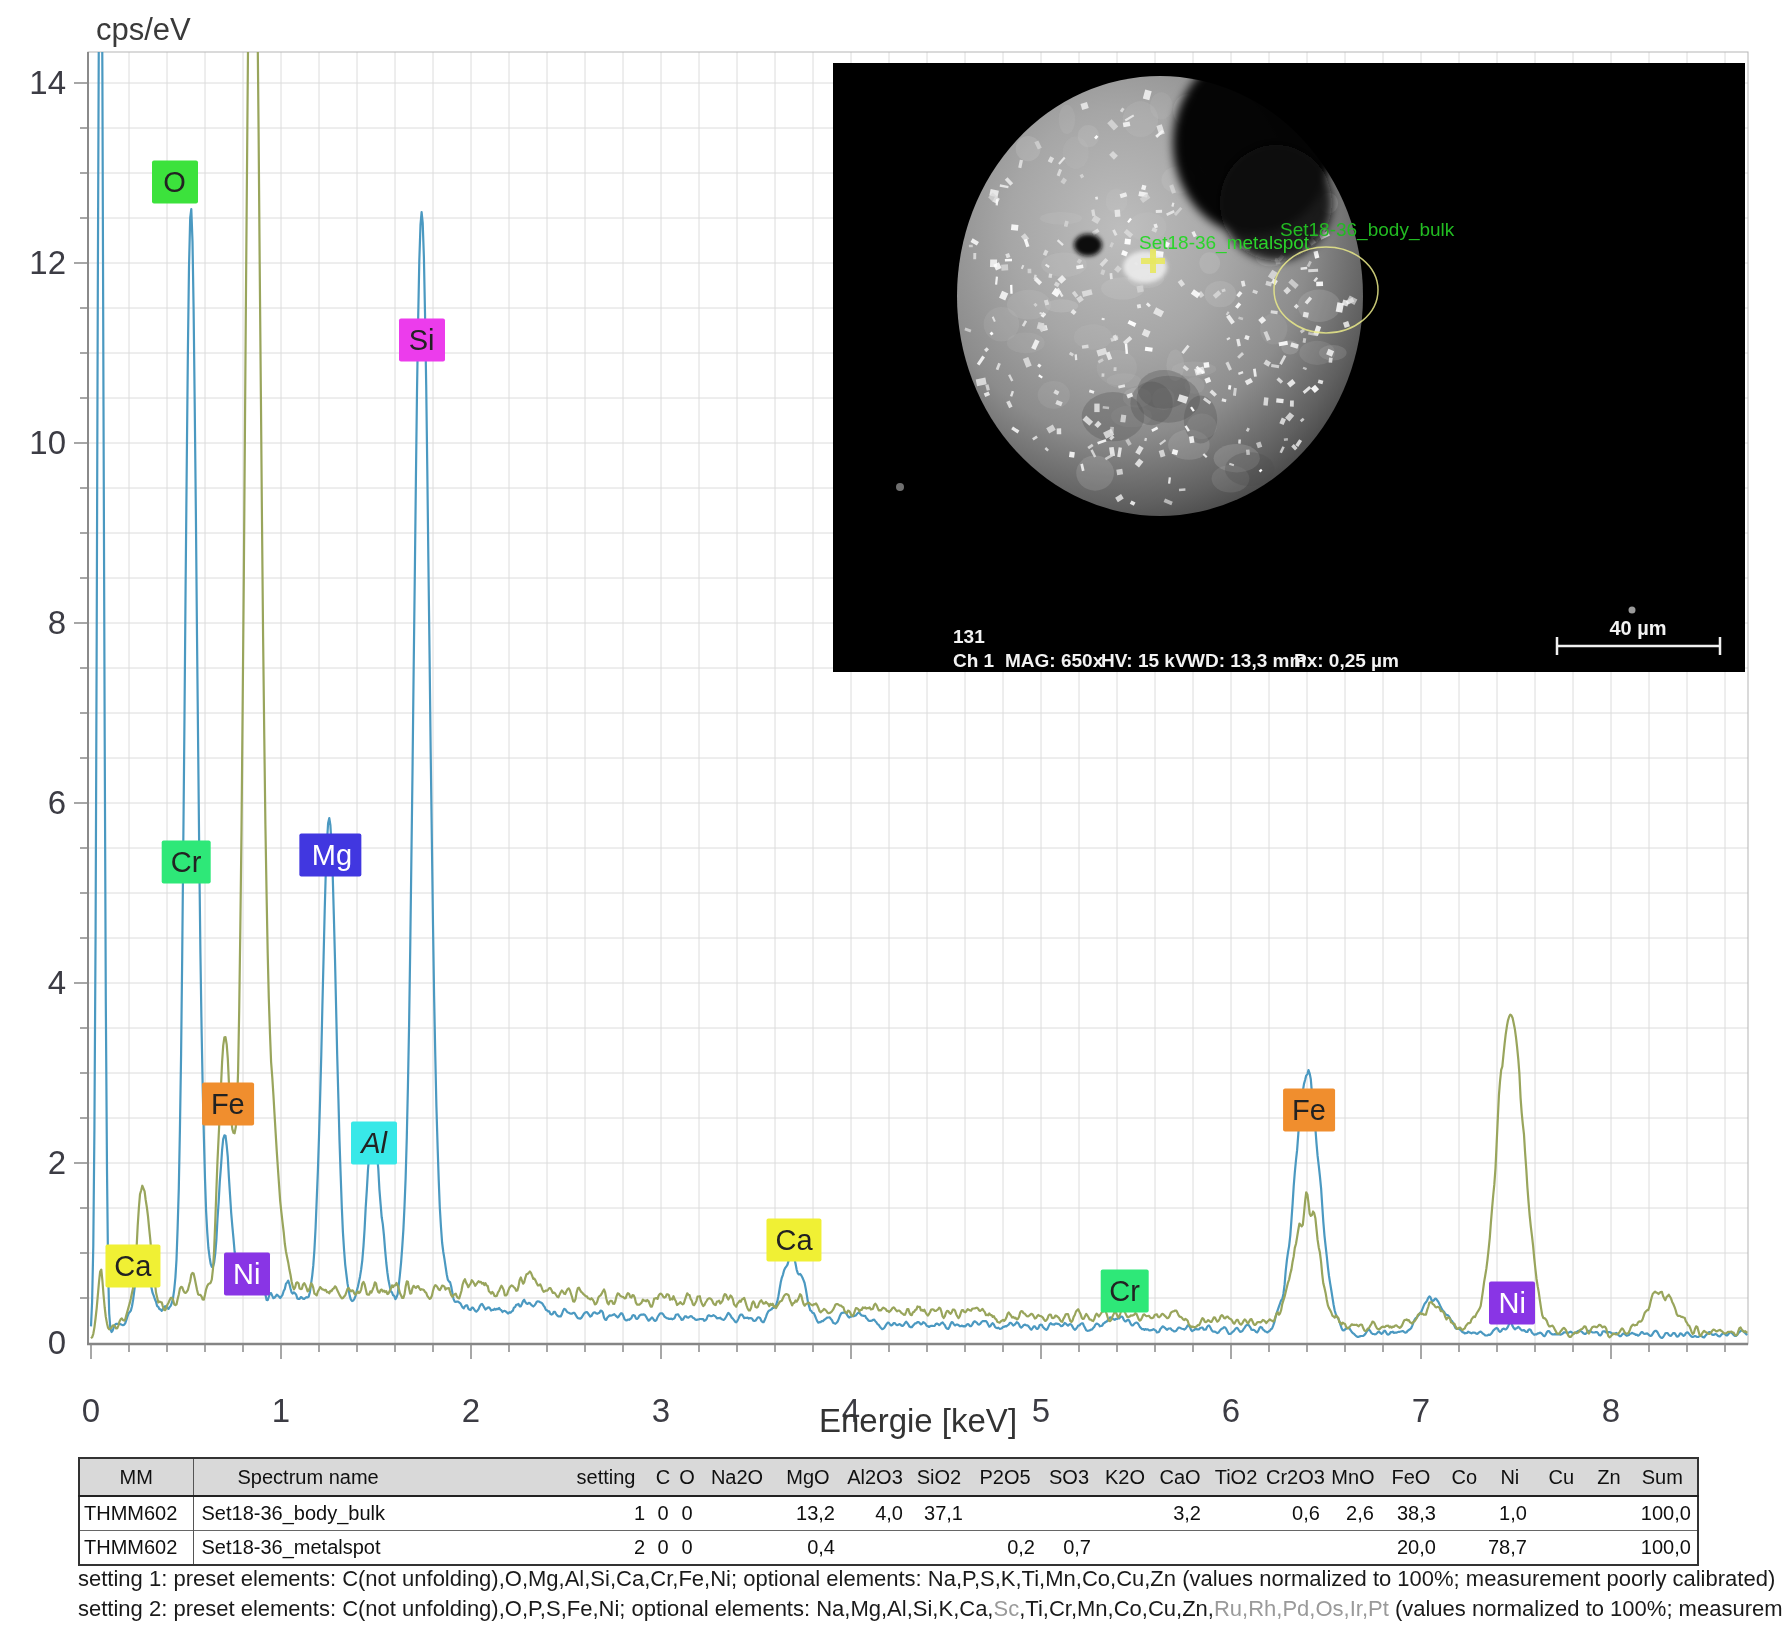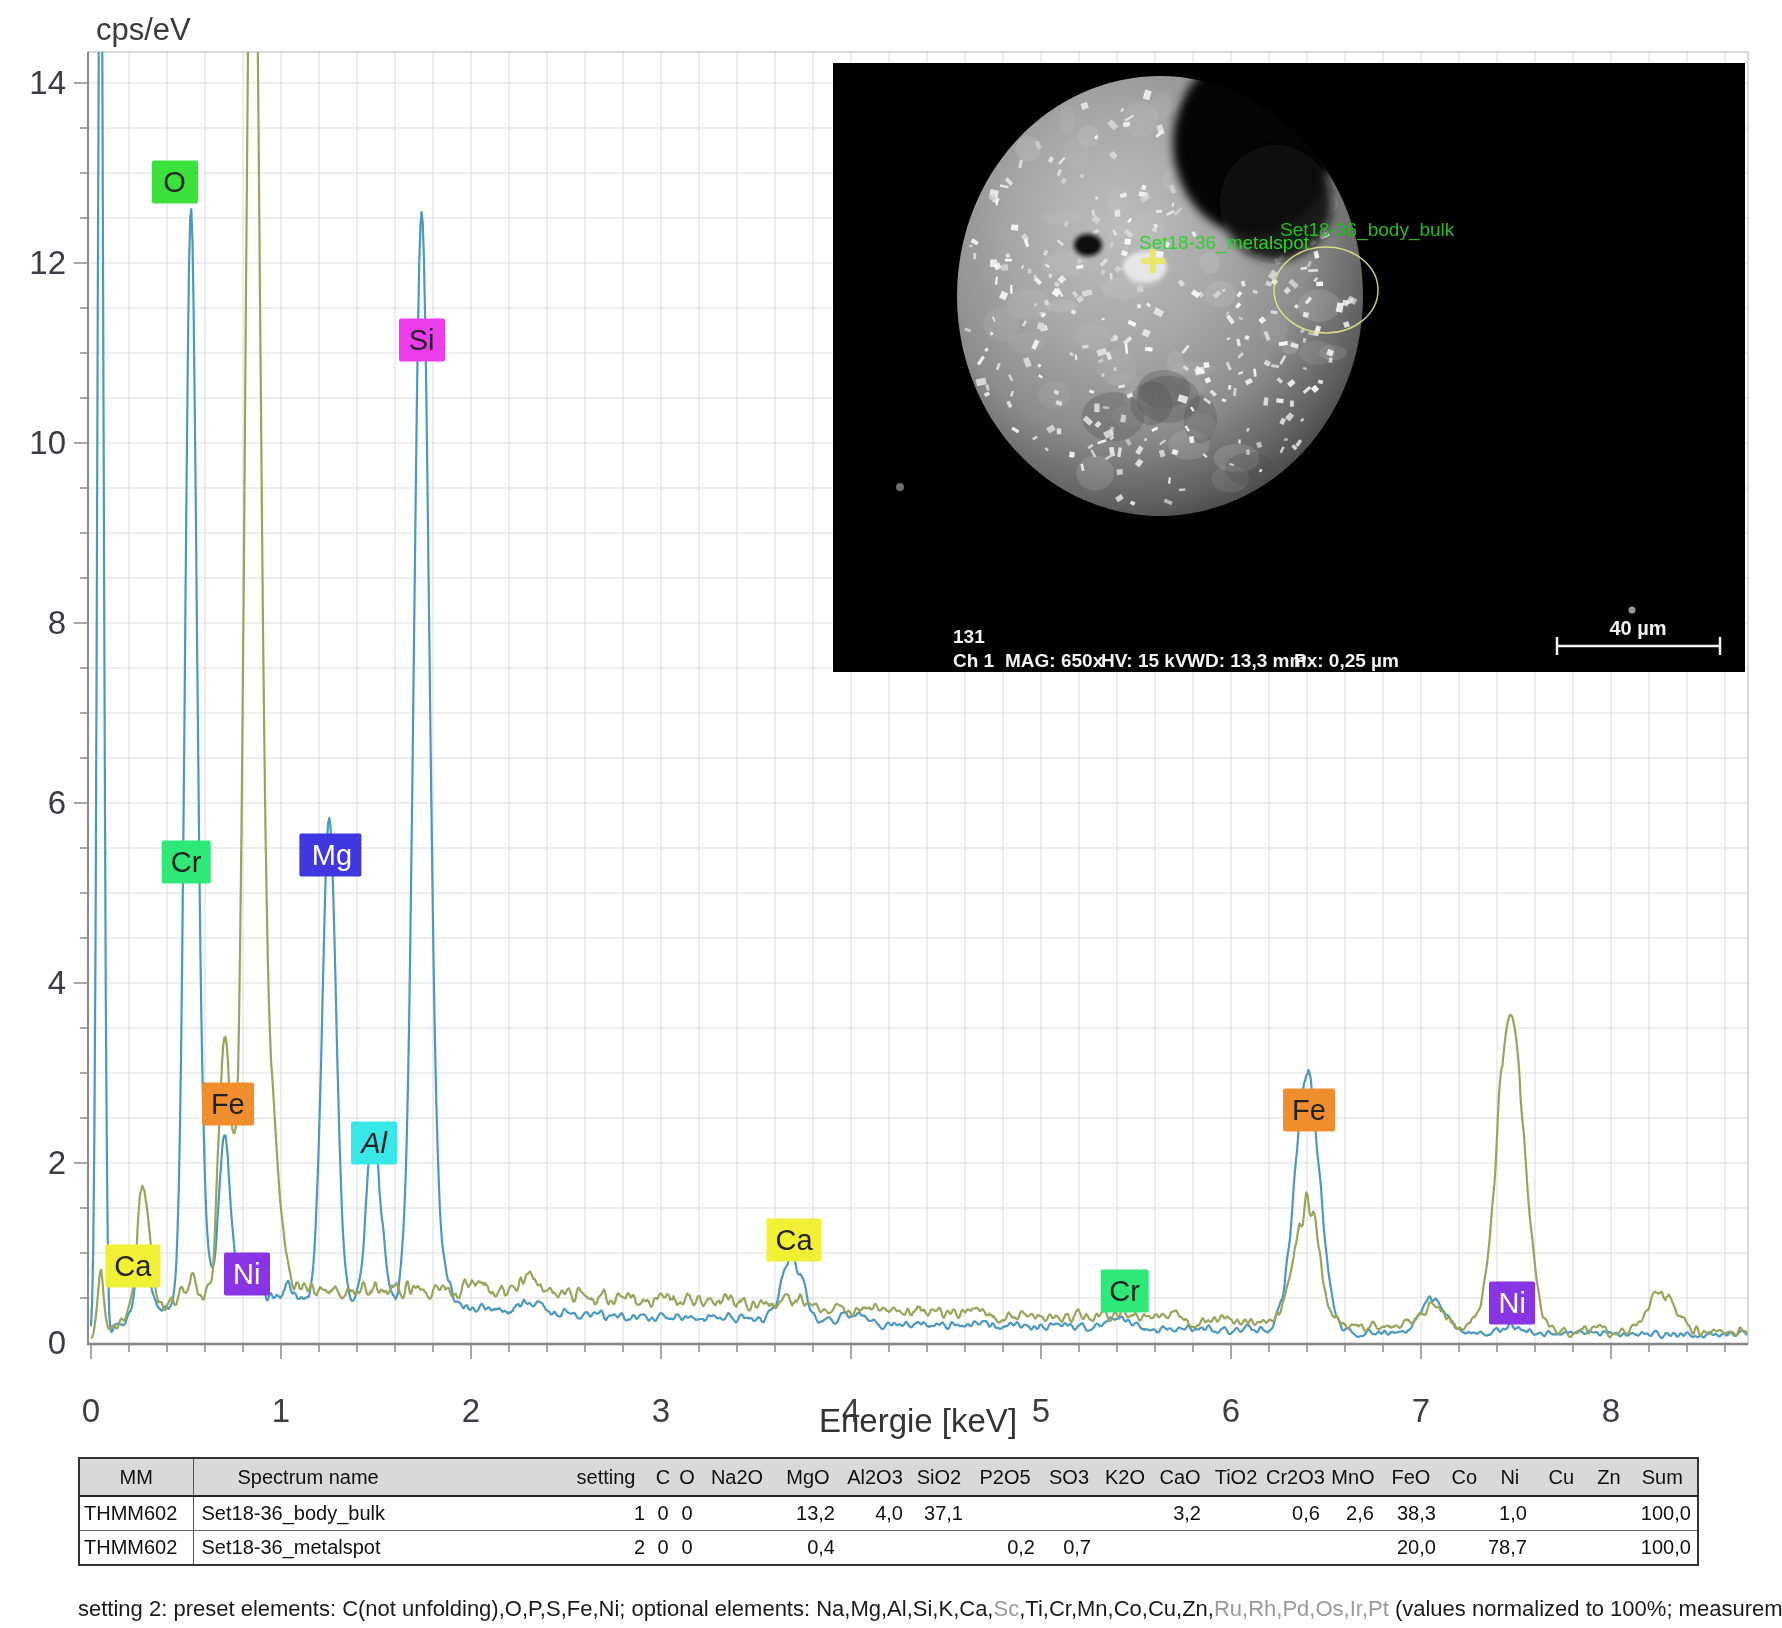--- a/index.html
+++ b/index.html
@@ -705,15 +705,16 @@
           <td class="c-num">20,0</td>
           <td class="c-num"></td>
           <td class="c-num">78,7</td>
           <td class="c-num"></td>
           <td class="c-num"></td>
           <td class="c-num">100,0</td>
         </tr>
       </tbody>
   </table>
 
+  <div class="footnote" id="footnote-1" style="top:1566px">setting 1: preset elements: C(not unfolding),O,Mg,Al,Si,Ca,Cr,Fe,Ni; optional elements: Na,P,S,K,Ti,Mn,Co,Cu,Zn (values normalized to 100%; measurement poorly calibrated)</div>
   <div class="footnote" id="footnote-2" style="top:1596px"><span>setting 2: preset elements: C(not unfolding),O,P,S,Fe,Ni; optional elements: Na,Mg,Al,Si,K,Ca,</span><span class="muted">Sc</span><span>,Ti,Cr,Mn,Co,Cu,Zn,</span><span class="muted">Ru,Rh,Pd,Os,Ir,Pt</span><span>  (values normalized to 100%; measurement poorly calibrated)</span></div>
 
 </div>
 
 </body></html>

